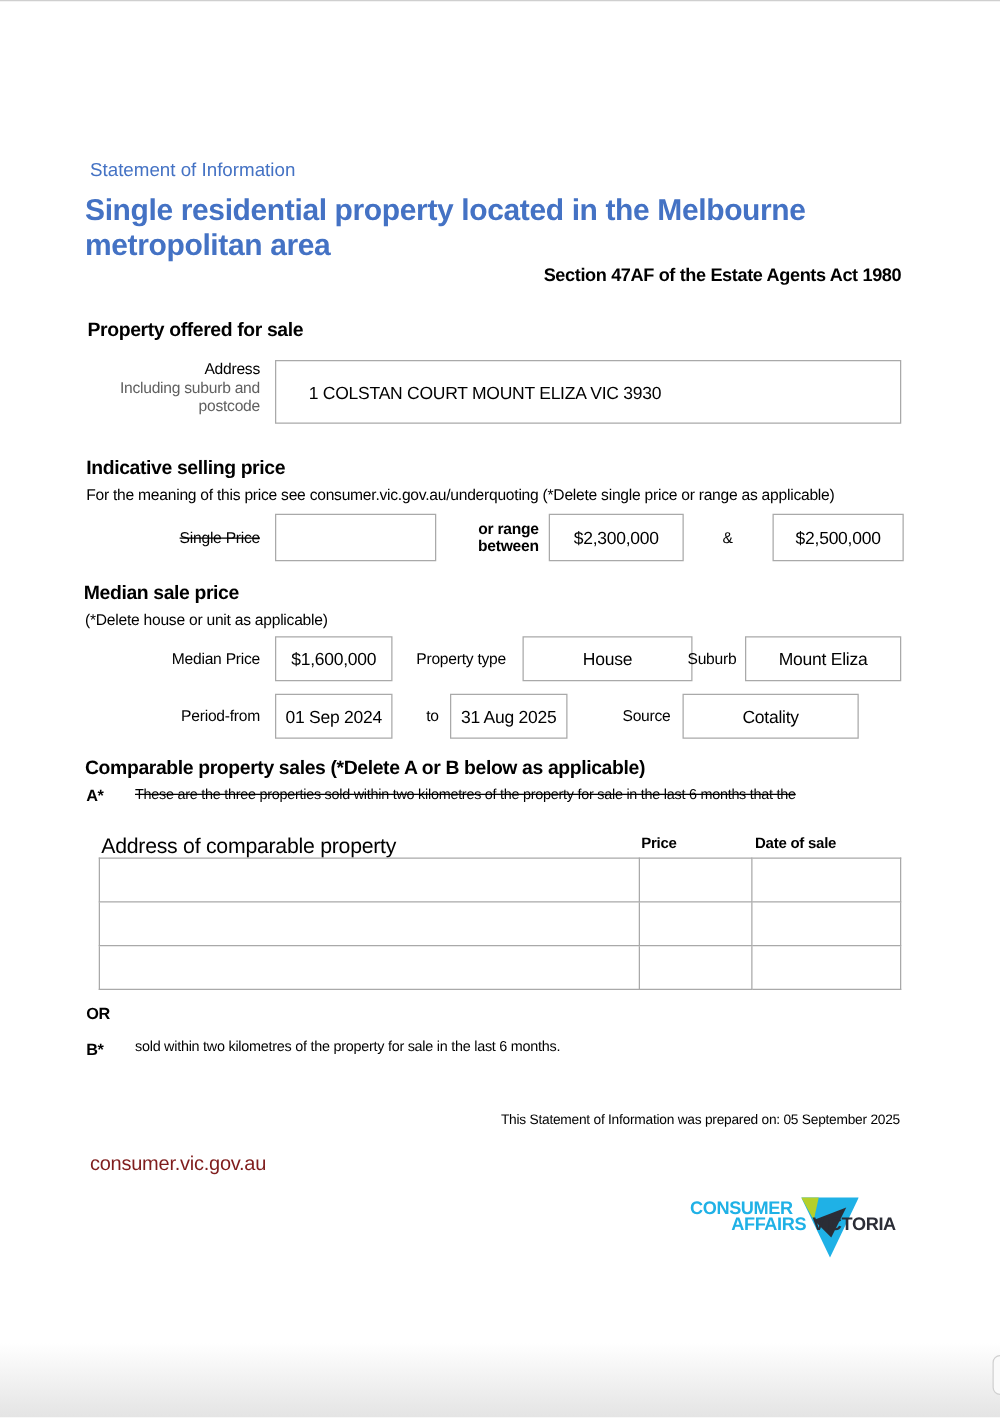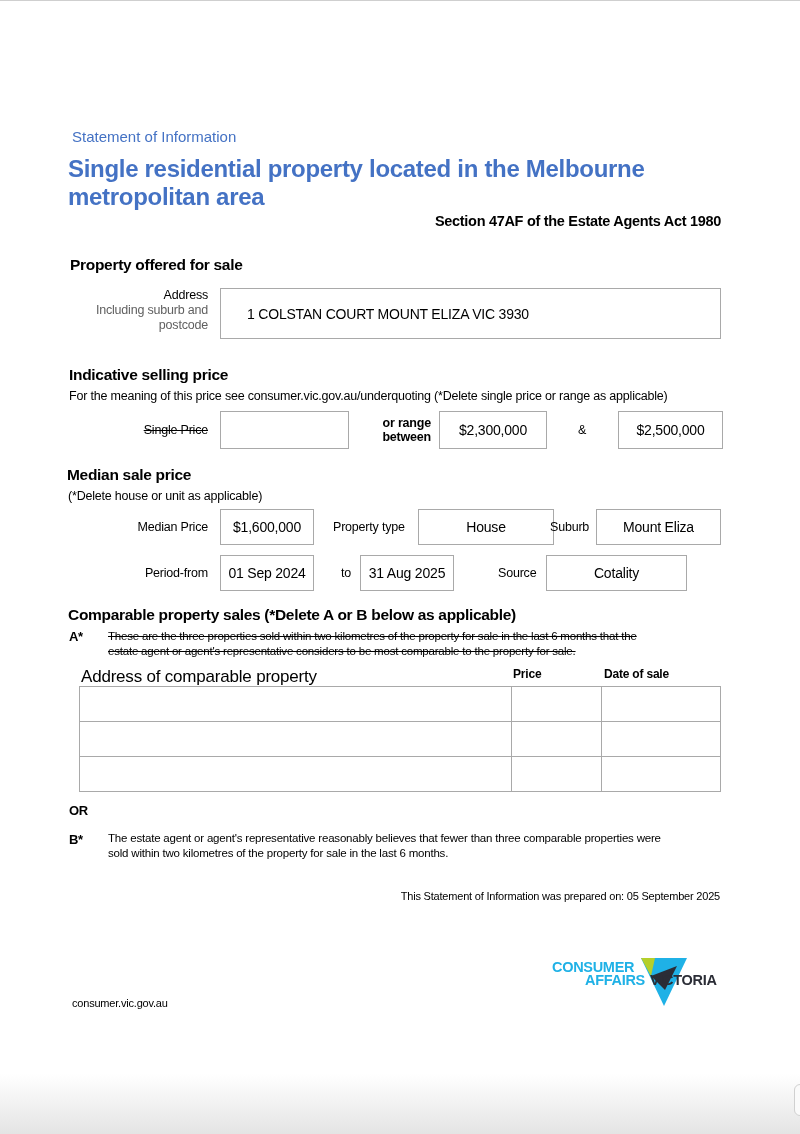--- a/index.html
+++ b/index.html
@@ -87,21 +87,20 @@
 <div class="box" style="left:220px; top:554px; width:94px; height:36px;">01 Sep 2024</div>
 <div class="abs lbl" style="left:341px; top:565px;">to</div>
 <div class="box" style="left:360px; top:554px; width:94px; height:36px;">31 Aug 2025</div>
 <div class="abs lbl" style="left:498px; top:565px;">Source</div>
 <div class="box" style="left:546px; top:554px; width:141px; height:36px;">Cotality</div>
 
 <div class="abs h2" style="left:68px; top:605px;">Comparable property sales (*Delete A or B below as applicable)</div>
 <div class="abs h2" style="left:69px; top:628px; font-size:13px;">A*</div>
 <div class="abs small strike" style="left:108px; top:628px; font-size:11.5px; line-height:15px;">
   <div>These are the three properties sold within two kilometres of the property for sale in the last 6 months that the</div>
-  <div>estate agent or agent's representative considers to be most comparable to the property for sale.</div>
 </div>
 
 <div class="abs small" style="left:81px; top:666px; font-weight:normal; font-size:17px;">Address of comparable property</div>
 <div class="abs small" style="left:513px; top:666px; font-weight:bold; font-size:12px;">Price</div>
 <div class="abs small" style="left:604px; top:666px; font-weight:bold; font-size:12px;">Date of sale</div>
 
 <table class="comp">
   <colgroup>
       <col style="width:433px">
       <col style="width:90px">
@@ -122,27 +121,26 @@
     <td></td>
     <td></td>
     <td></td>
   </tr>
 </tbody>
   </table>
 
 <div class="abs h2" style="left:69px; top:802px; font-size:13px;">OR</div>
 <div class="abs h2" style="left:69px; top:831px; font-size:13px;">B*</div>
 <div class="abs small" style="left:108px; top:830px; font-size:11.5px; line-height:15px;">
-  <div>The estate agent or agent's representative reasonably believes that fewer than three comparable properties were</div>
   <div>sold within two kilometres of the property for sale in the last 6 months.</div>
 </div>
 
 <div class="abs small" style="right:80px; top:889px; font-size:11px;">This Statement of Information was prepared on: 05 September 2025</div>
 
-<div class="abs small" style="left:72px; top:996px; color:#000000; font-size:11px;">consumer.vic.gov.au</div>
+<div class="abs small" style="left:72px; top:922px; color:#7f1d1d; font-size:16px;">consumer.vic.gov.au</div>
 
 <div class="abs" style="left:551px; top:955px; width:172px; height:52px;">
   <svg class="abs" style="left:90px; top:0;" width="46" height="52" viewBox="0 0 46 52">
     <polygon points="0,2 46,2 23,50" fill="#1fb1e6"></polygon>
     <polygon points="0,2 14,2 10,20" fill="#b5cf2a"></polygon>
     <polygon points="10,20 36,10 24,34" fill="#2b2d36"></polygon>
   </svg>
   <div class="abs logo-text" style="left:1px; top:5px; color:#1fb1e6;">CONSUMER</div>
   <div class="abs logo-text" style="left:34px; top:18px; color:#1fb1e6;">AFFAIRS</div>
   <div class="abs logo-text" style="left:99px; top:18px; color:#2b2d36;">VICTORIA</div>

